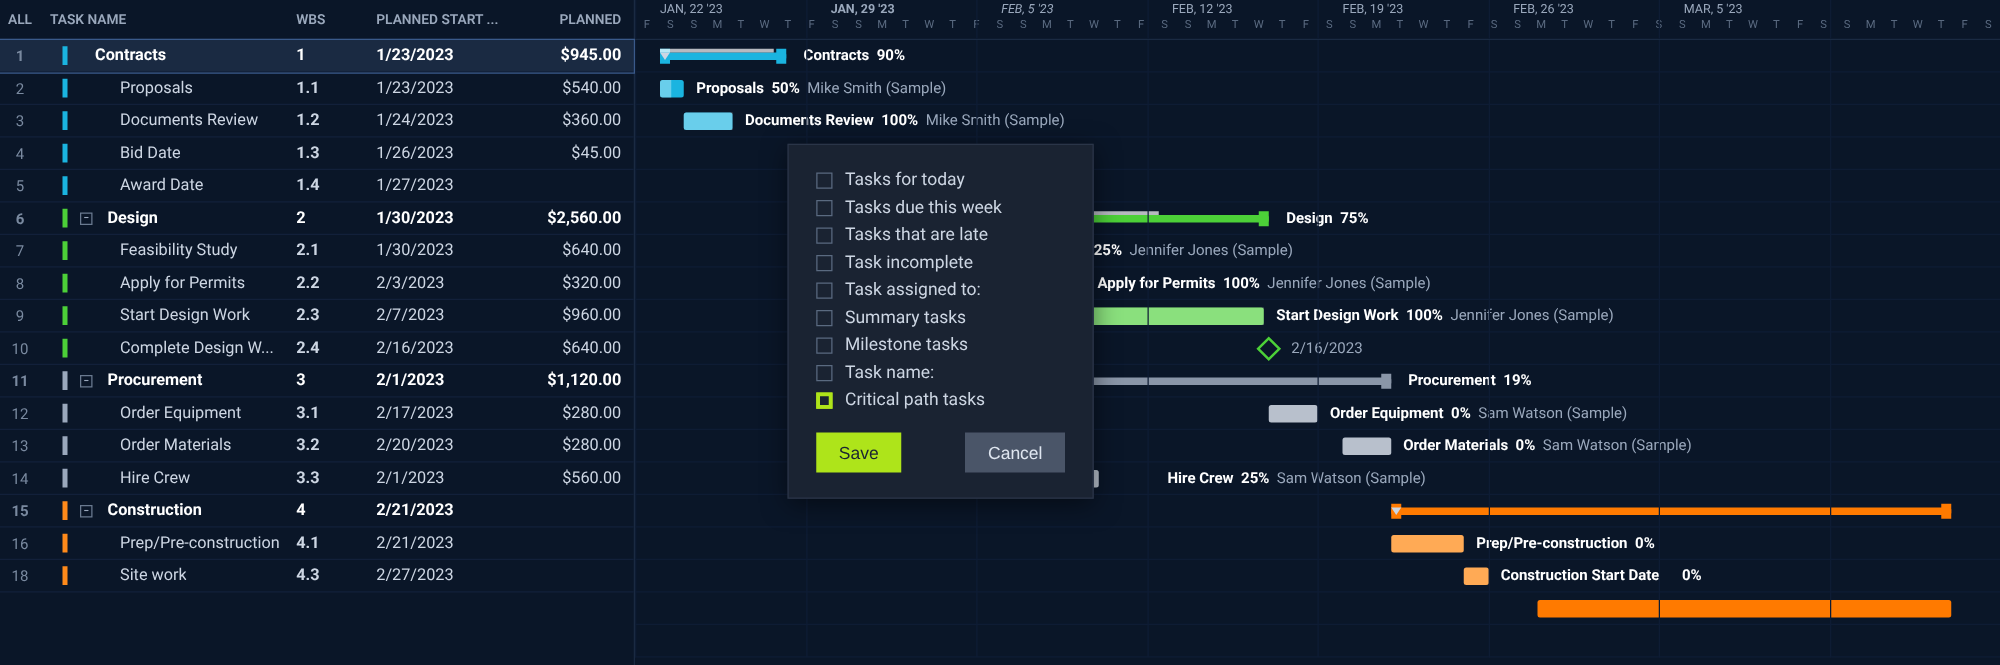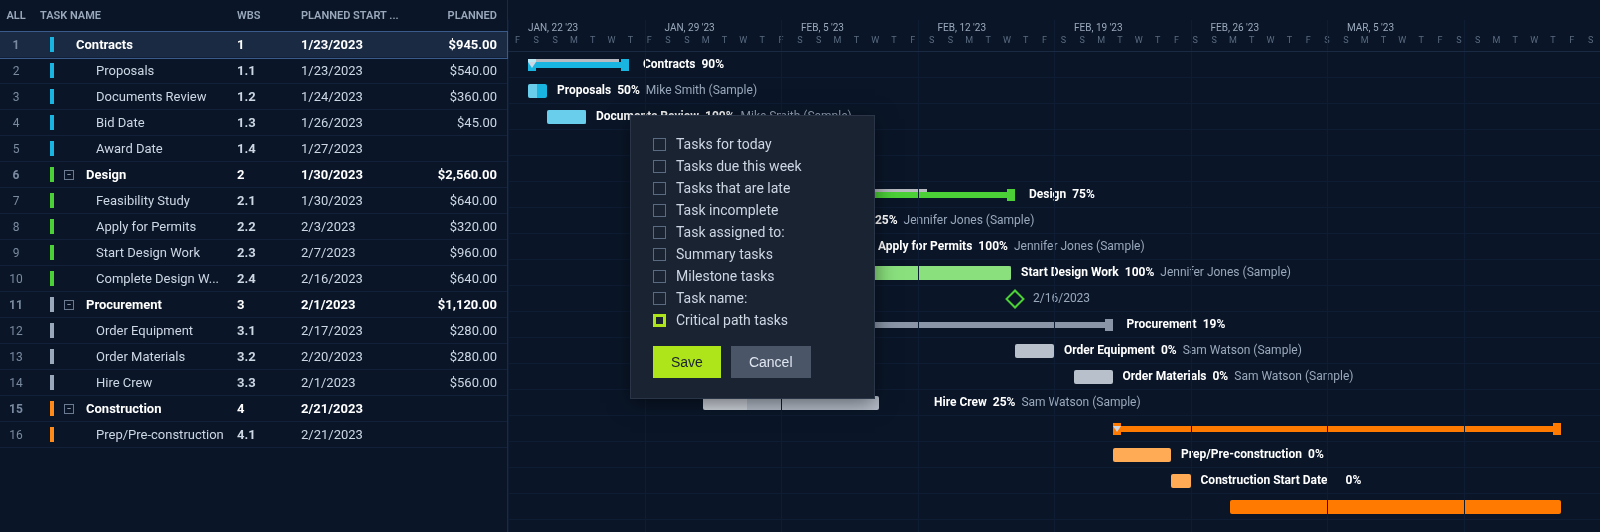--- a/index.html
+++ b/index.html
@@ -75,21 +75,20 @@
   .gantt-pane {
     flex: 1;
     position: relative;
     background: #0a1628;
     overflow: hidden;
   }
   .gantt-header {
     height: 32px;
     border-bottom: 1px solid #1a2a42;
     position: relative;
-    margin-top: 20px;
   }
   .week-label {
     position: absolute;
     top: 2px;
     font-size: 10px;
     color: #9aa8bc;
     white-space: nowrap;
   }
   .day-row {
     position: absolute;
@@ -187,21 +186,21 @@
     background: #aee41a;
     border-color: #aee41a;
   }
   .checkbox.checked::after {
     content: "";
     position: absolute;
     left: 2px; top: 2px;
     width: 7px; height: 7px;
     background: #1a2332;
   }
-  .filter-buttons { display: flex; gap: 10px; }
+  .filter-buttons { display: flex; gap: 10px; justify-content: space-between; }
   .btn {
     padding: 8px 18px;
     border: none;
     font-size: 14px;
     cursor: pointer;
   }
   .btn-save { background: #aee41a; color: #1a2332; }
   .btn-cancel { background: #4a5568; color: #dfe6f0; }
 
   
@@ -400,28 +399,39 @@
           <div class="cell-idx">16</div>
           <div class="cell-name">
             <div class="color-bar" style="background: rgb(255, 138, 26);"></div>
             <span style="display: inline-block; width: 60px;"></span>
             <span class="name-text">Prep/Pre-construction</span>
           </div>
           <div class="cell-wbs">4.1</div>
           <div class="cell-start">2/21/2023</div>
           <div class="cell-planned"></div>
         </div>
+        <div class="row">
+          <div class="cell-idx">18</div>
+          <div class="cell-name">
+            <div class="color-bar" style="background: rgb(255, 138, 26);"></div>
+            <span style="display: inline-block; width: 60px;"></span>
+            <span class="name-text">Site work</span>
+          </div>
+          <div class="cell-wbs">4.3</div>
+          <div class="cell-start">2/27/2023</div>
+          <div class="cell-planned"></div>
+        </div>
       </div>
   </div>
 
   <div class="gantt-pane">
     <div class="gantt-header" id="gantt-header">
         <div class="week-label" style="left: 20px;">JAN, 22 '23</div>
-        <div class="week-label" style="left: 156.5px;">JAN, 29 '23</div>
-        <div class="week-label" style="left: 293px;">FEB, 5 '23</div>
+        <div class="week-label" style="left: 156.5px; font-weight: bold;">JAN, 29 '23</div>
+        <div class="week-label" style="left: 293px; font-style: italic;">FEB, 5 '23</div>
         <div class="week-label" style="left: 429.5px;">FEB, 12 '23</div>
         <div class="week-label" style="left: 566px;">FEB, 19 '23</div>
         <div class="week-label" style="left: 702.5px;">FEB, 26 '23</div>
         <div class="week-label" style="left: 839px;">MAR, 5 '23</div>
         <div class="day-row">
           <div class="day-cell" style="width: 19.5px;">F</div>
           <div class="day-cell" style="width: 19.5px;">S</div>
           <div class="day-cell" style="width: 19.5px;">S</div>
           <div class="day-cell" style="width: 19.5px;">M</div>
           <div class="day-cell" style="width: 19.5px;">T</div>

